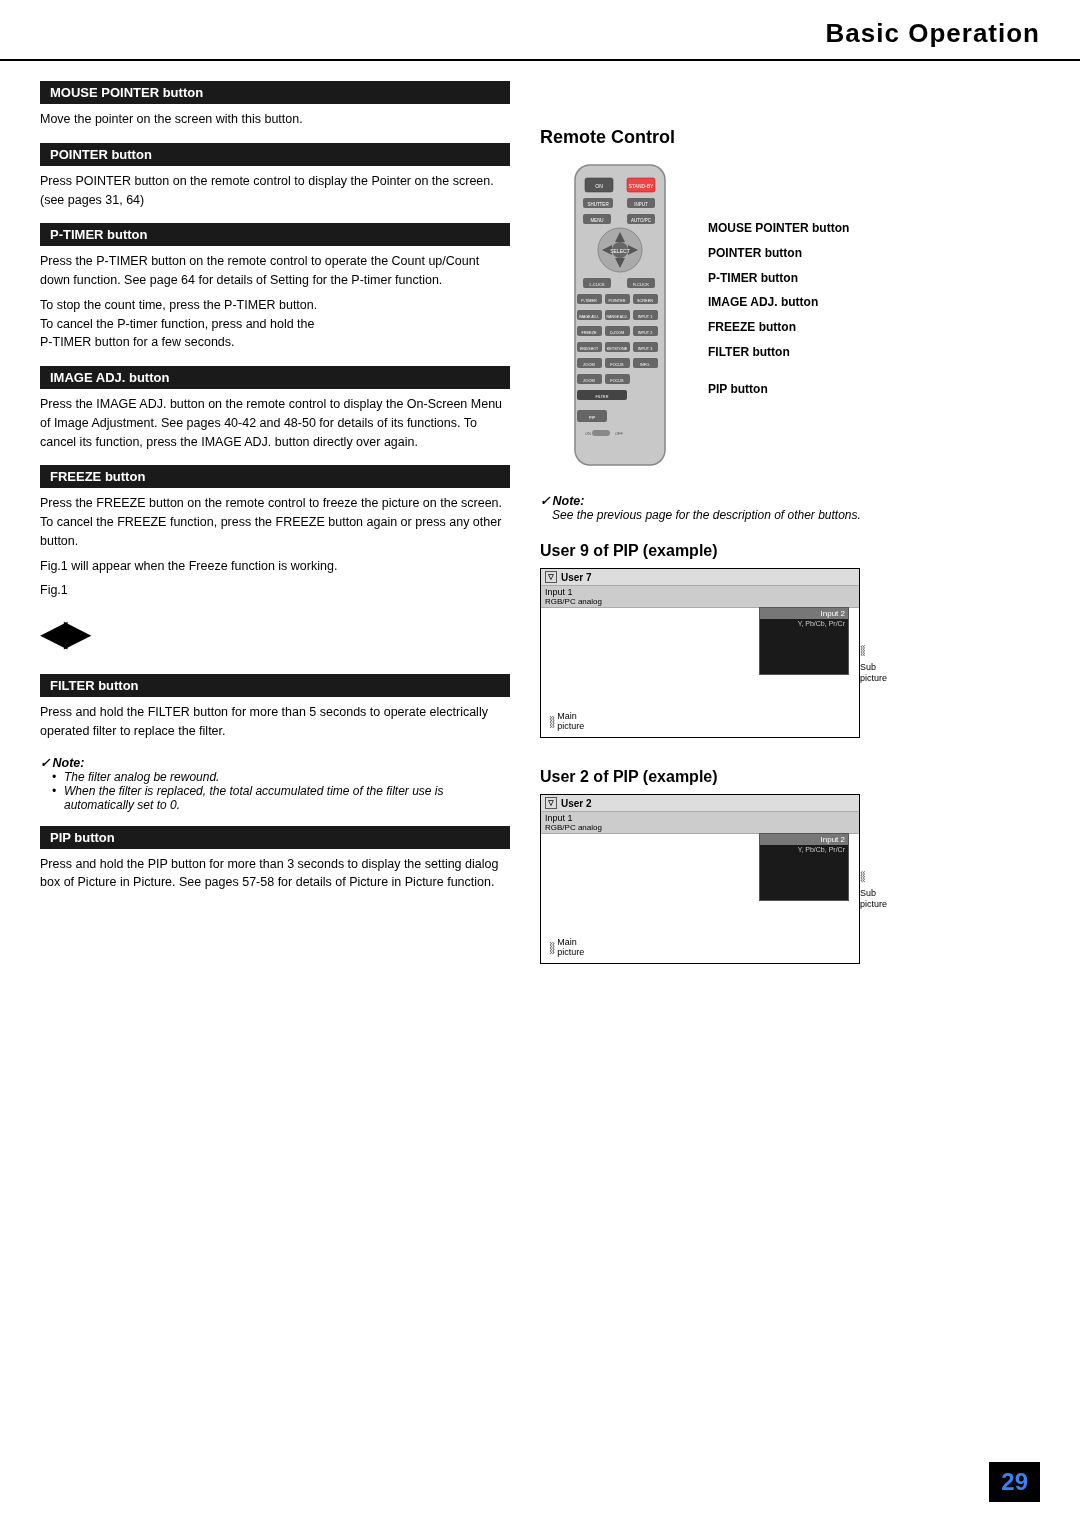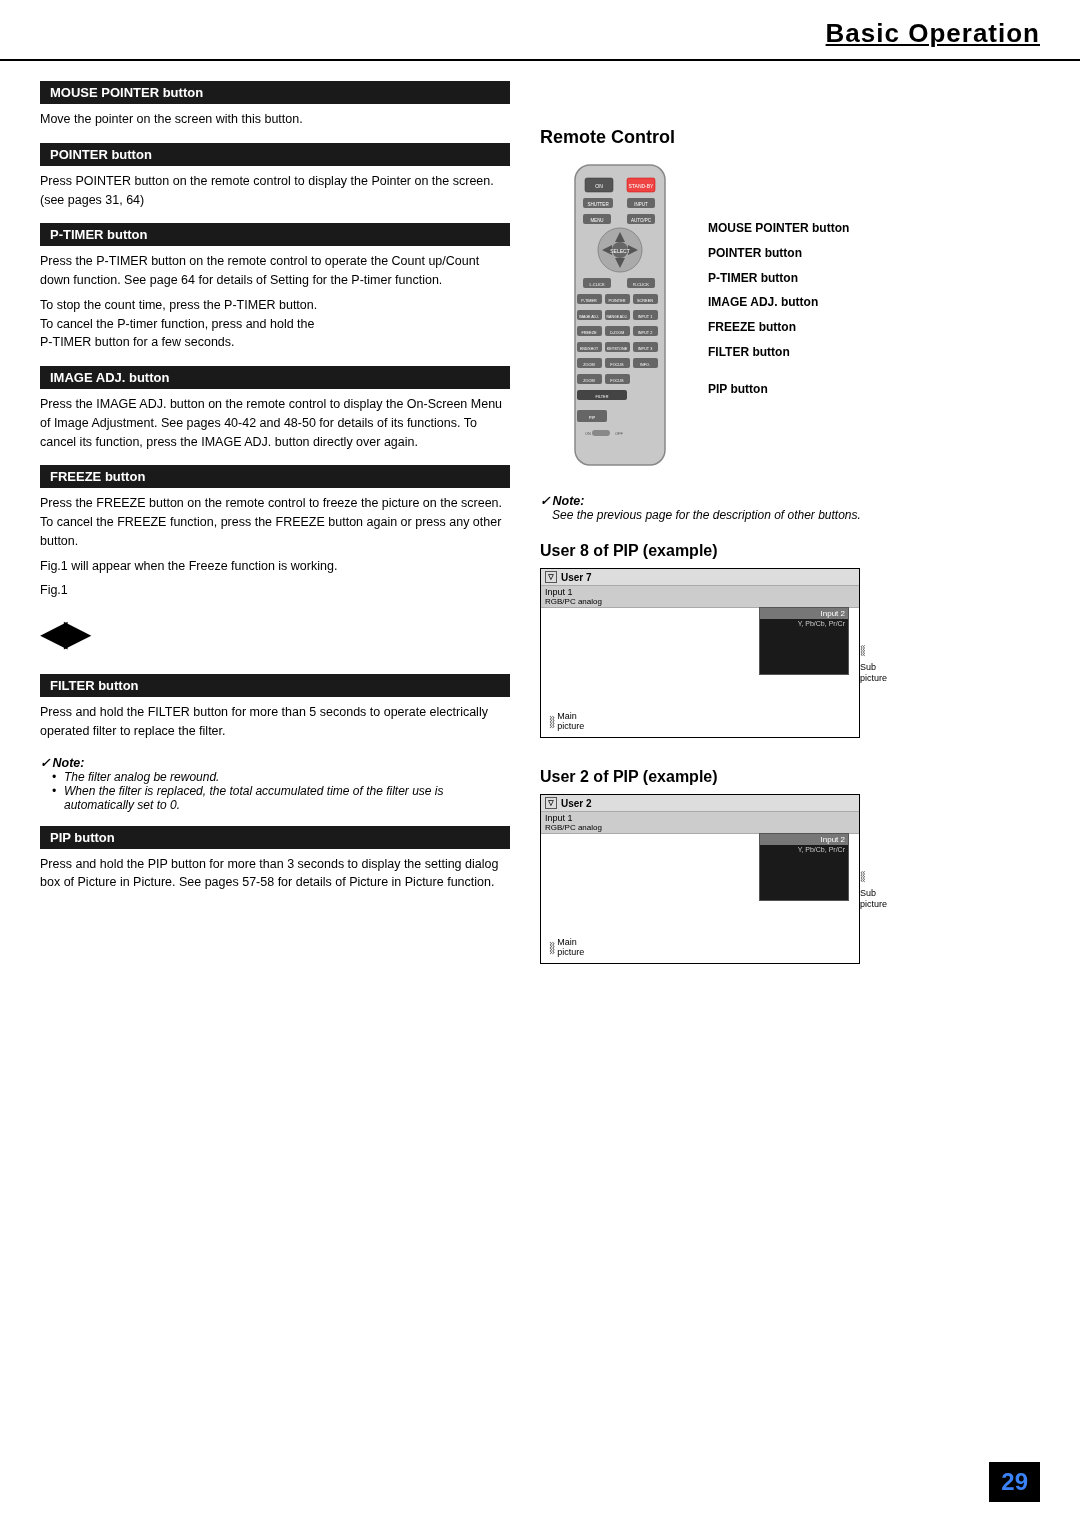--- a/index.html
+++ b/index.html
@@ -16,21 +16,20 @@
     .page-header {
       text-align: right;
       padding: 18px 40px 10px 40px;
       border-bottom: 2px solid #000;
       margin-bottom: 20px;
     }
     .page-header-title {
       font-size: 26px;
       font-weight: bold;
       letter-spacing: 1px;
-      text-decoration: underline;
     }
 
     .content-wrapper {
       display: flex;
       gap: 0;
       padding: 0 40px;
     }
 
     .left-col {
       width: 490px;
@@ -364,21 +363,21 @@
       </div>
     </div>
 
     <div class="note-block-right">
       <div class="note-label">Note:</div>
       <div class="note-text" style="margin-left: 12px;">
         <em>See the previous page for the description of other buttons.</em>
       </div>
     </div>
 
-    <div class="pip-title">User 8 of PIP (example)</div>
+    <div class="pip-title">User 9 of PIP (example)</div>
     <div class="pip-wrapper">
       <div class="pip-diagram">
 
         <div style="background:#ddd; border-bottom:1px solid #aaa; padding:2px 4px; font-size:10px; font-weight:bold; display:flex; align-items:center; gap:4px;">
           <div style="width:12px;height:12px;border:1px solid #555;display:inline-flex;align-items:center;justify-content:center;font-size:7px;">▽</div>
           <span>User 7</span>
         </div>
 
         <div style="background:#ccc; padding:1px 4px; font-size:9px; border-bottom:1px solid #aaa;">
           <div>Input 1</div>

